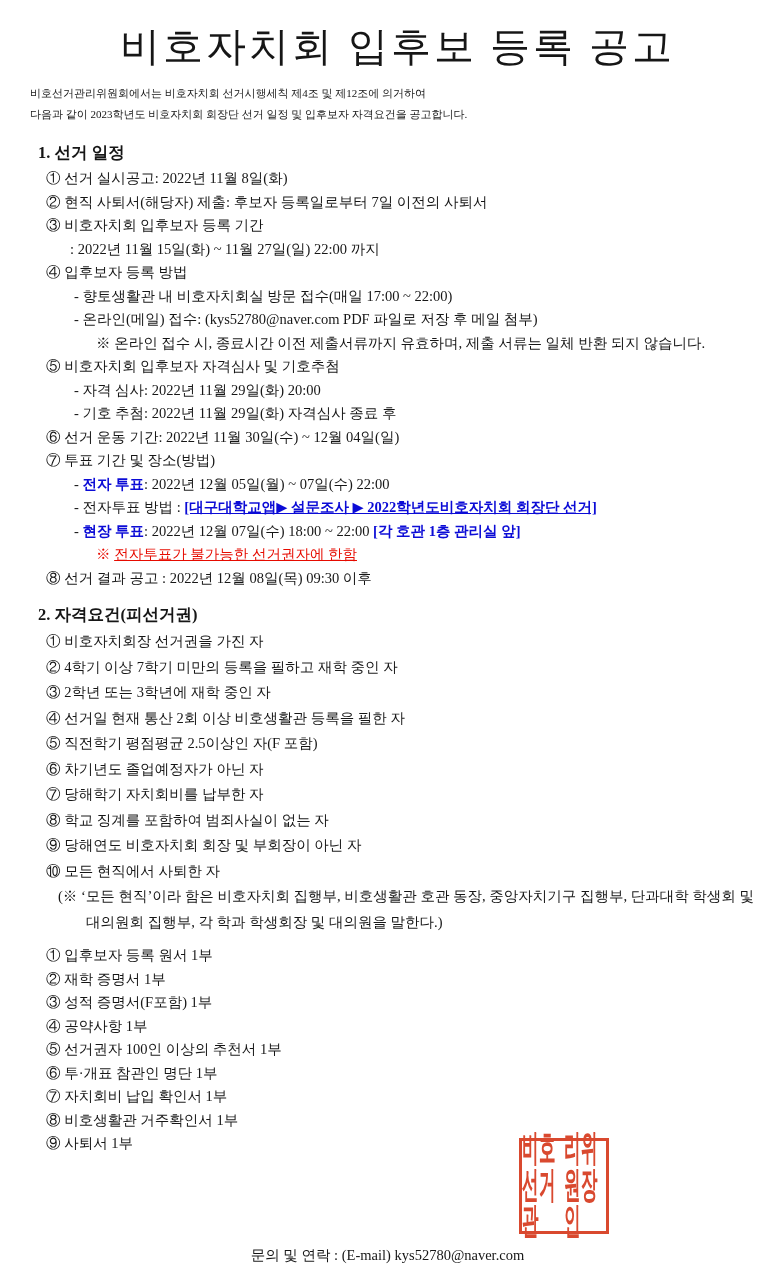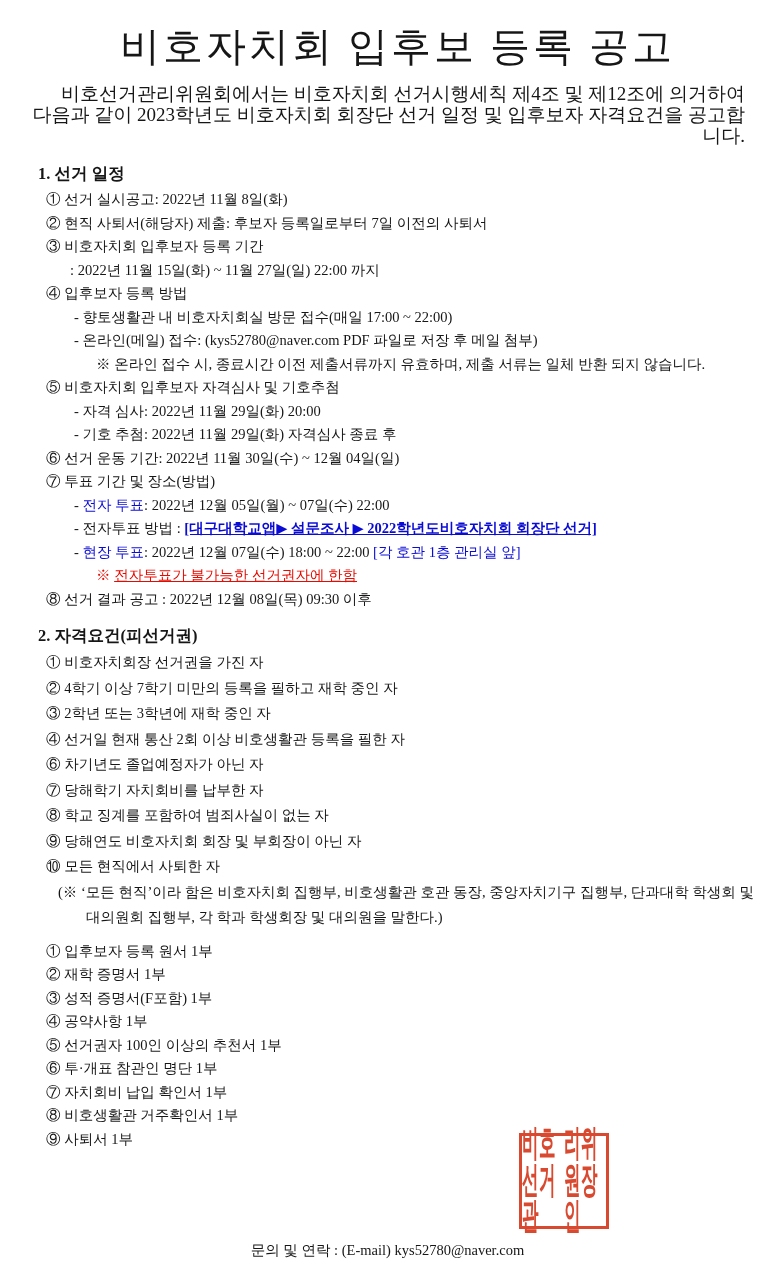--- a/index.html
+++ b/index.html
@@ -6,36 +6,36 @@
   body{
     width:775px;height:1282px;background:#ffffff;color:#161616;
     font-family:"Liberation Serif","DejaVu Serif",serif;
     overflow:hidden;
   }
   .page{position:relative;width:775px;height:1282px;padding:14px 10px 0 30px;box-sizing:border-box;}
   .title{
     text-align:center;font-size:40px;font-weight:normal;letter-spacing:3px;
     margin:10px 0 12px 0;line-height:1.15;
   }
-  .intro{text-align:right;font-size:19px;line-height:21px;margin:13px 20px 16px 0;}
+  .intro{text-align:left;font-size:11px;line-height:21px;margin:13px 20px 16px 0;}
   section{margin:8px;}
   .sec-head{font-size:16.5px;font-weight:bold;line-height:24px;margin:0 0 2px 0;}
   .sec1{margin-bottom:13px;}
   .sec2{margin-bottom:9px;}
   .sec1 .ln{line-height:23.5px;}
   .sec2 .ln{line-height:25.5px;}
   .sec3 .ln{line-height:23.5px;}
   .ln{font-size:14.5px;white-space:nowrap;}
   .i1{padding-left:8px;}
   .i2{padding-left:36px;}
   .i3{padding-left:58px;}
   .ic{padding-left:32px;}
   .note1{padding-left:20px;}
   .note2{padding-left:48px;}
-  .bb{color:var(--blue);font-weight:normal;}
+  .bb{color:var(--blue);font-weight:bold;}
   .bl{color:var(--blue);font-weight:bold;text-decoration:underline;cursor:pointer;}
   .rm{color:var(--red);}
   .ru{color:var(--red);text-decoration:underline;}
   .sec3-bracket{font-weight:normal;font-size:13.5px;}
   .sig-row{position:relative;margin-top:2px;height:76px;}
   .signature{
     text-align:center;font-size:45px;font-weight:bold;letter-spacing:2px;
     line-height:62px;position:relative;z-index:1;
   }
   .seal{
@@ -91,20 +91,21 @@
     </div>
     <div class="ln i1">⑧ 선거 결과 공고 : 2022년 12월 08일(목) 09:30 이후</div>
   </section>
 
   <section class="sec2">
     <div class="sec-head">2. 자격요건(피선거권)</div>
     <div class="ln i1">① 비호자치회장 선거권을 가진 자</div>
     <div class="ln i1">② 4학기 이상 7학기 미만의 등록을 필하고 재학 중인 자</div>
     <div class="ln i1">③ 2학년 또는 3학년에 재학 중인 자</div>
     <div class="ln i1">④ 선거일 현재 통산 2회 이상 비호생활관 등록을 필한 자</div>
+    <div class="ln i1">⑤ 직전학기 평점평균 2.5이상인 자(F 포함)</div>
     <div class="ln i1">⑥ 차기년도 졸업예정자가 아닌 자</div>
     <div class="ln i1">⑦ 당해학기 자치회비를 납부한 자</div>
     <div class="ln i1">⑧ 학교 징계를 포함하여 범죄사실이 없는 자</div>
     <div class="ln i1">⑨ 당해연도 비호자치회 회장 및 부회장이 아닌 자</div>
     <div class="ln i1">⑩ 모든 현직에서 사퇴한 자</div>
     <div class="ln note1">(※ ‘모든 현직’이라 함은 비호자치회 집행부, 비호생활관 호관 동장, 중앙자치기구 집행부, 단과대학 학생회 및</div>
     <div class="ln note2">대의원회 집행부, 각 학과 학생회장 및 대의원을 말한다.)</div>
   </section>
 
   <section class="sec3">

